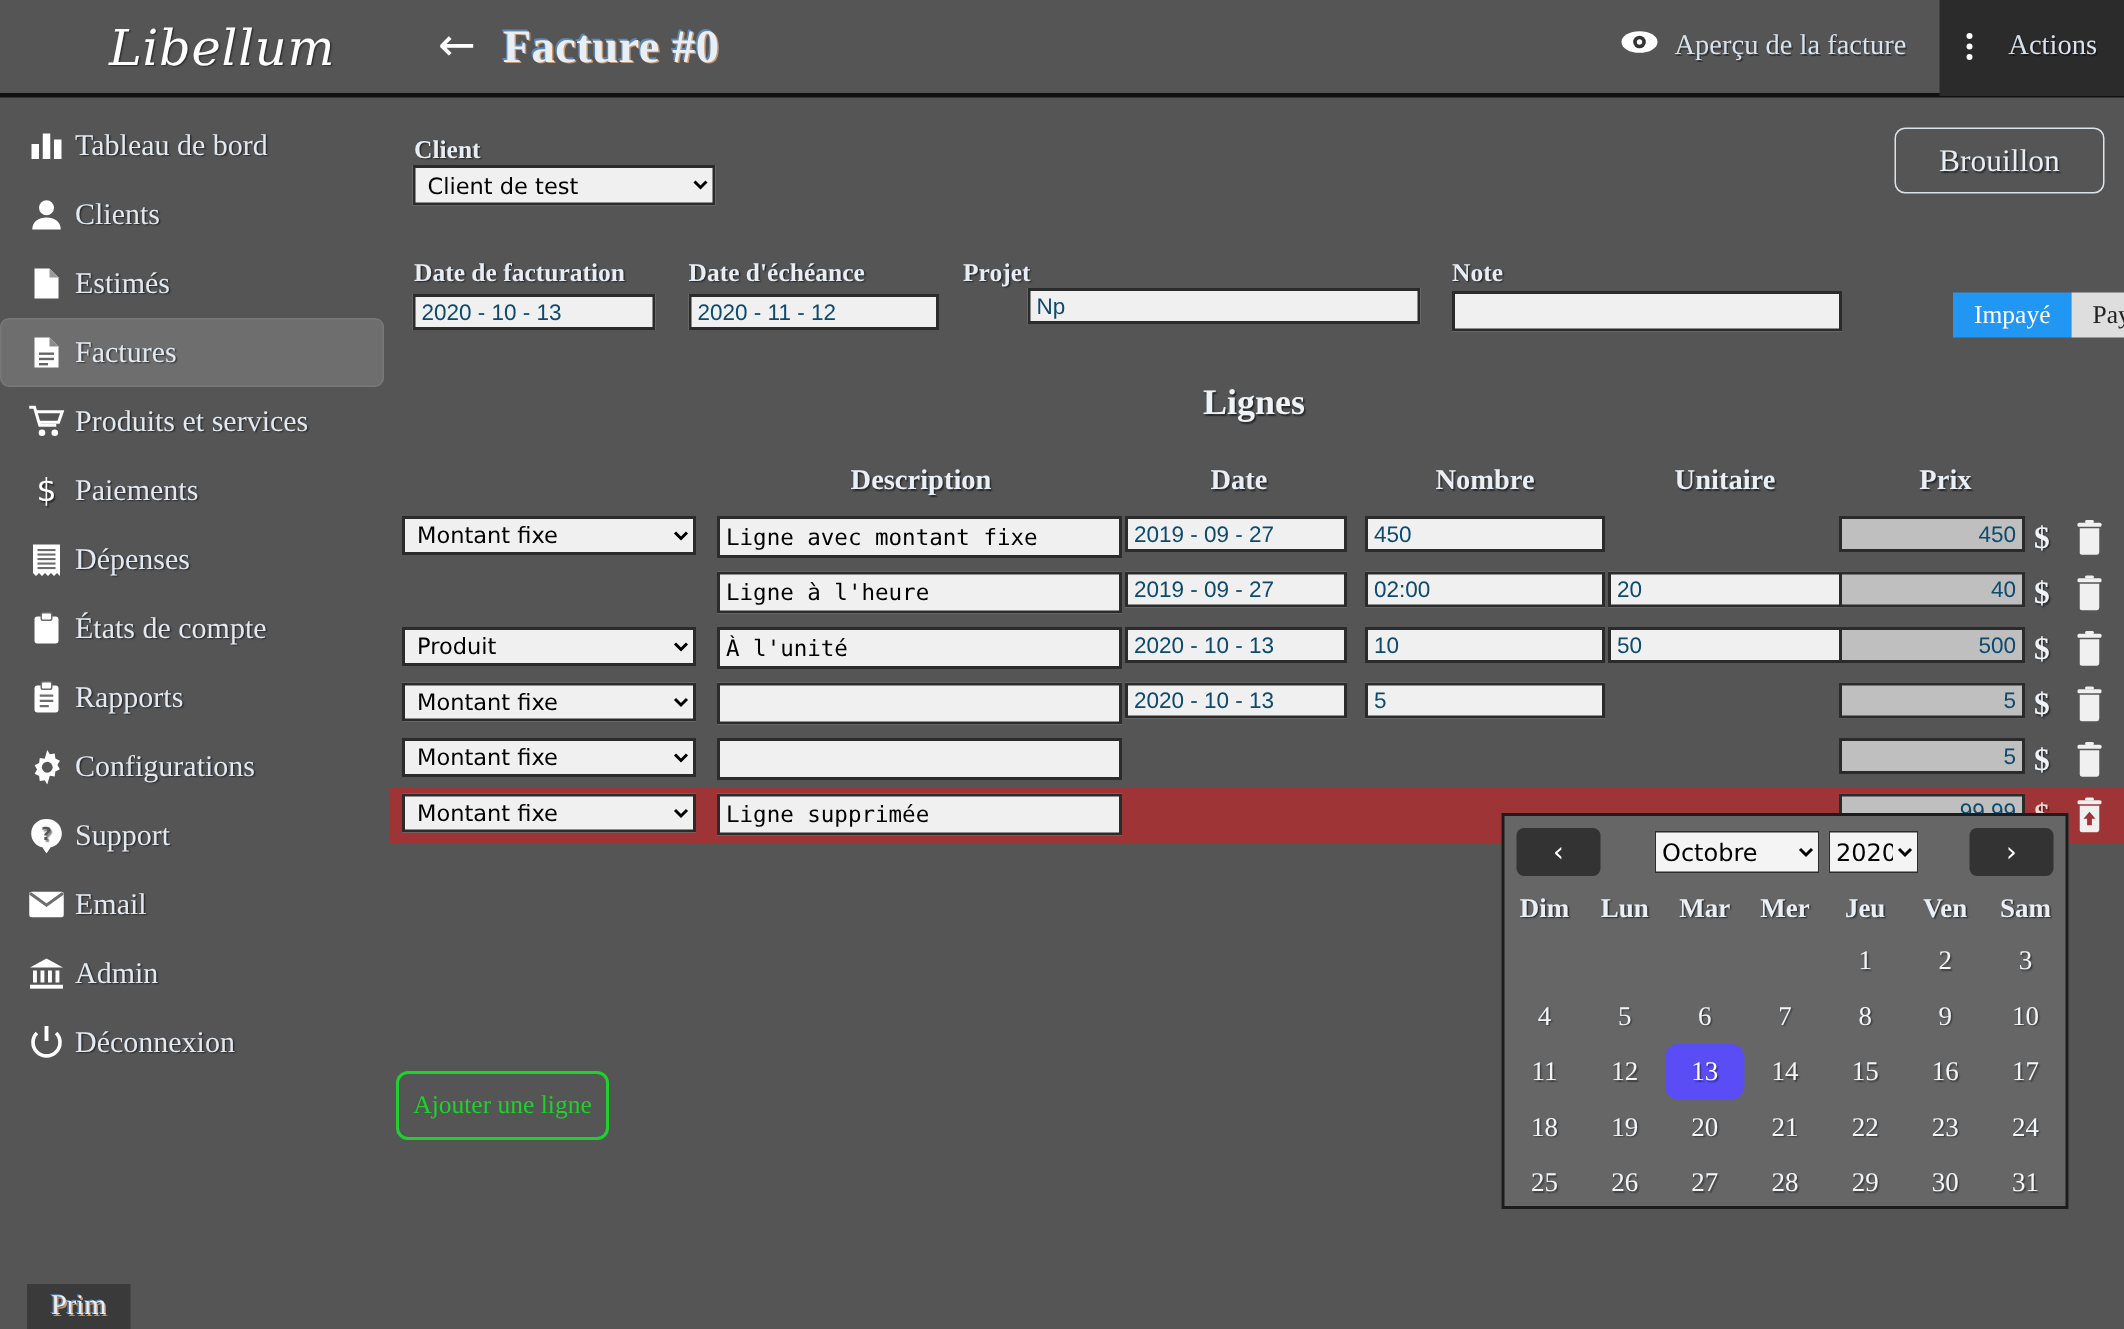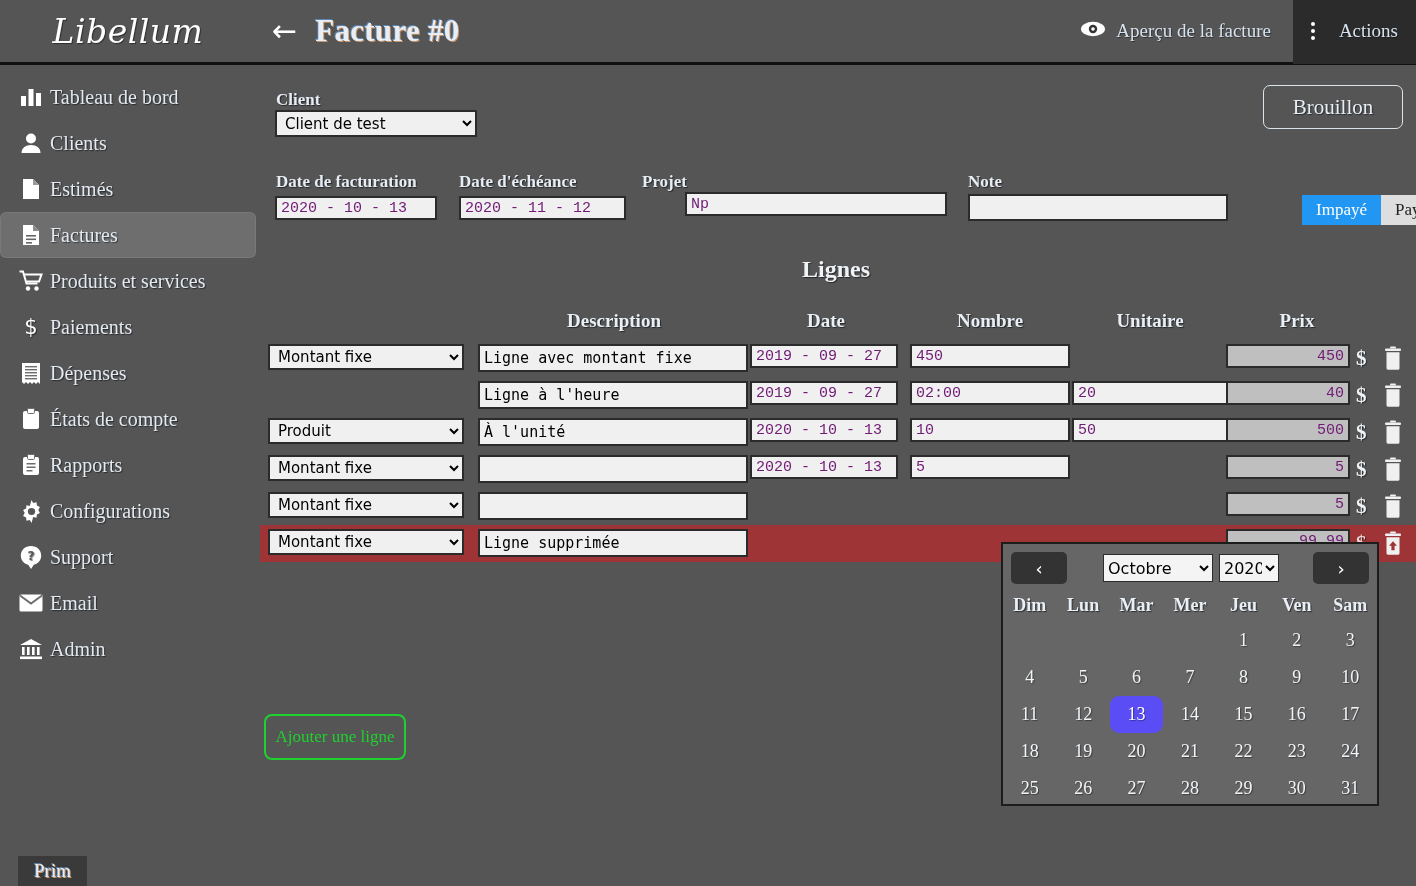--- a/index.html
+++ b/index.html
@@ -21,20 +21,21 @@
   }
   .brand {
     width: 256px; flex: 0 0 256px;
     text-align: center;
     color: #ffffff;
     font-family: "DejaVu Serif", serif;
     font-style: italic;
     font-size: 33px;
     letter-spacing: .5px;
     text-shadow: 1px 1px 1px rgba(0,0,0,.45);
+    margin-left: 20px;
   }
   .back-arrow {
     color: #fff; font-size: 30px; line-height: 1;
     margin-left: 16px; margin-right: 18px;
     font-family: "DejaVu Sans", sans-serif;
   }
   .page-title {
     color: #e8eef5;
     font-size: 31px;
     font-weight: bold;
@@ -89,25 +90,25 @@
   .nav-label { margin-left: 2px; }
 
   
   .main { position:absolute; top:68px; left:256px; width:1160px; height:818px; }
 
   .field-label {
     color:#e6edf5; font-size:17px; font-weight:bold;
     text-shadow: 1px 1px 1px rgba(0,0,0,.55);
   }
   .txt-in {
-    font-family: Liberation Mono, monospace;
+    font-family: Liberation Sans, sans-serif;
     font-size: 15px;
     background: #f0f0f0;
     border: 2px solid #2b2b2b;
-    color:#701a75;
+    color:#0c4a6e;
     padding: 2px 4px;
     height: 24px;
   }
   select.sel {
     font-family: "DejaVu Sans", sans-serif;
     font-size: 15px;
     background:#f0f0f0;
     border: 2px solid #2b2b2b;
     color:#000;
     height:26px;
@@ -411,20 +412,29 @@
         <svg width="24" height="22" viewBox="0 0 24 22">
           <path d="M12 1l11 6H1z" fill="#fff"></path>
           <rect x="3" y="9" width="2.6" height="8" fill="#fff"></rect>
           <rect x="8" y="9" width="2.6" height="8" fill="#fff"></rect>
           <rect x="13" y="9" width="2.6" height="8" fill="#fff"></rect>
           <rect x="18" y="9" width="2.6" height="8" fill="#fff"></rect>
           <rect x="1" y="18.5" width="22" height="2.6" fill="#fff"></rect>
         </svg>
       </span>
       <span class="nav-label">Admin</span>
+    </div>
+    <div class="nav-item">
+      <span class="nav-ico">
+        <svg width="22" height="22" viewBox="0 0 22 22">
+          <path d="M4.6 4.6a9 9 0 1 0 12.8 0" stroke="#fff" stroke-width="2.4" fill="none"></path>
+          <rect x="9.7" y="0" width="2.6" height="10" fill="#fff"></rect>
+        </svg>
+      </span>
+      <span class="nav-label">Déconnexion</span>
     </div>
   </nav>
 
 <div class="main">
 
   <div class="field-label" id="client-label">Client</div>
   <select class="sel" id="client-select"><option value="Client de test">Client de test</option></select>
 
   <div class="field-label" id="dfact-label">Date de facturation</div>
   <input class="txt-in" id="dfact-input" value="2020 - 10 - 13" style="">

